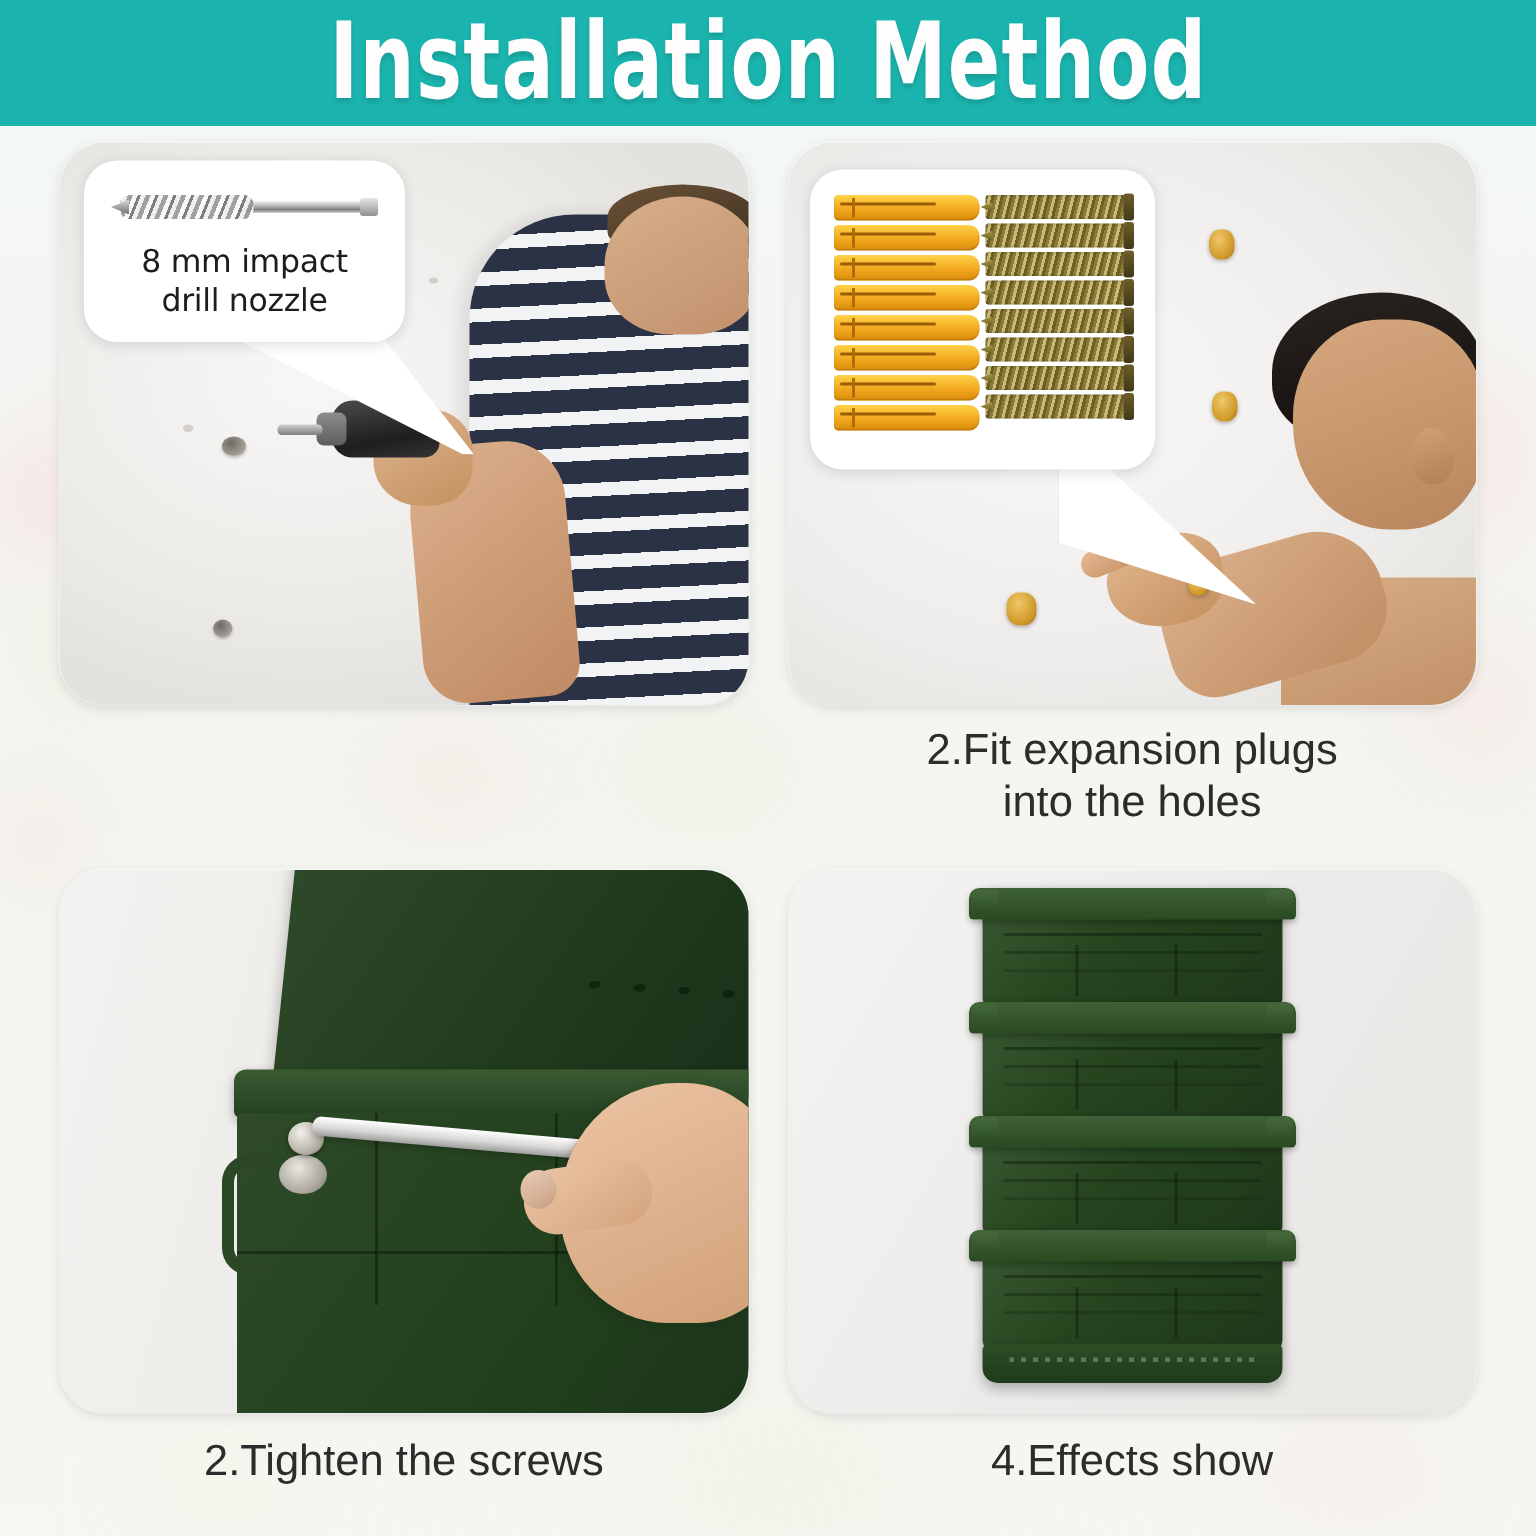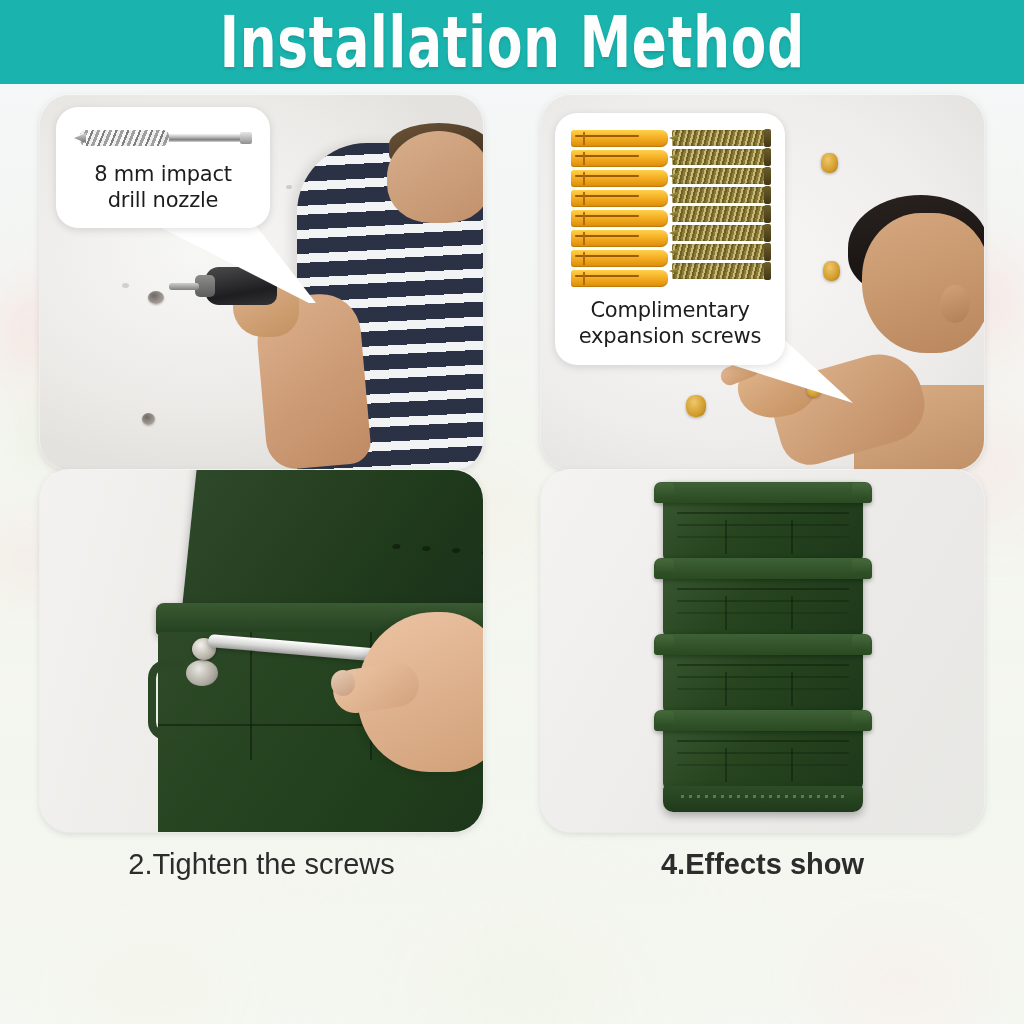--- a/index.html
+++ b/index.html
@@ -80,20 +80,21 @@
 
   
   #grid {
     position:absolute; left:0; top:84px; width:1024px; height:755px;
     display:grid;
     grid-template-columns:1fr 1fr;
     grid-template-rows:1fr 1fr;
     column-gap:58px;
     row-gap:0px;
     padding:11px 40px 18px 40px;
+    gap:27px;
   }
   .step { display:flex; flex-direction:column; align-items:center; }
 
   .photo {
     position:relative;
     width:100%;
     height:375px;
     border-radius:30px;
     overflow:hidden;
     background:#efefee;
@@ -521,24 +522,24 @@
               <div class="screw"></div>
               <div class="screw"></div>
               <div class="screw"></div>
               <div class="screw"></div>
               <div class="screw"></div>
               <div class="screw"></div>
               <div class="screw"></div>
               <div class="screw"></div>
             </div>
           </div>
-          <div class="callout-text">Complimentary
-expansion screws</div>
         </div>
       </div>
+      <div class="caption" style="color: rgb(44, 44, 44);">2.Fit expansion plugs
+into the holes</div>
     </div>
 
     <div class="step bottom">
       <div class="photo">
         <div class="wall-3"></div>
 
         <div class="planter-top">
           <div class="vent-dot" style="right:28px;top:108px;"></div>
           <div class="vent-dot" style="right:58px;top:106px;"></div>
           <div class="vent-dot" style="right:88px;top:104px;"></div>
@@ -592,17 +593,17 @@
           <div class="box">
             <div class="tab-l"></div>
             <div class="tab-r"></div>
             <div class="slot"></div>
             <div class="ridge" style="left:62px;"></div>
             <div class="ridge" style="left:128px;"></div>
           </div>
           <div class="box-base"></div>
         </div>
       </div>
-      <div class="caption" style="color: rgb(44, 44, 44); font-weight: bold;">4.Effects show</div>
+      <div class="caption" style="color: rgb(44, 44, 44);">4.Effects show</div>
     </div>
 
   </div>
 </div>
 
 </body></html>

